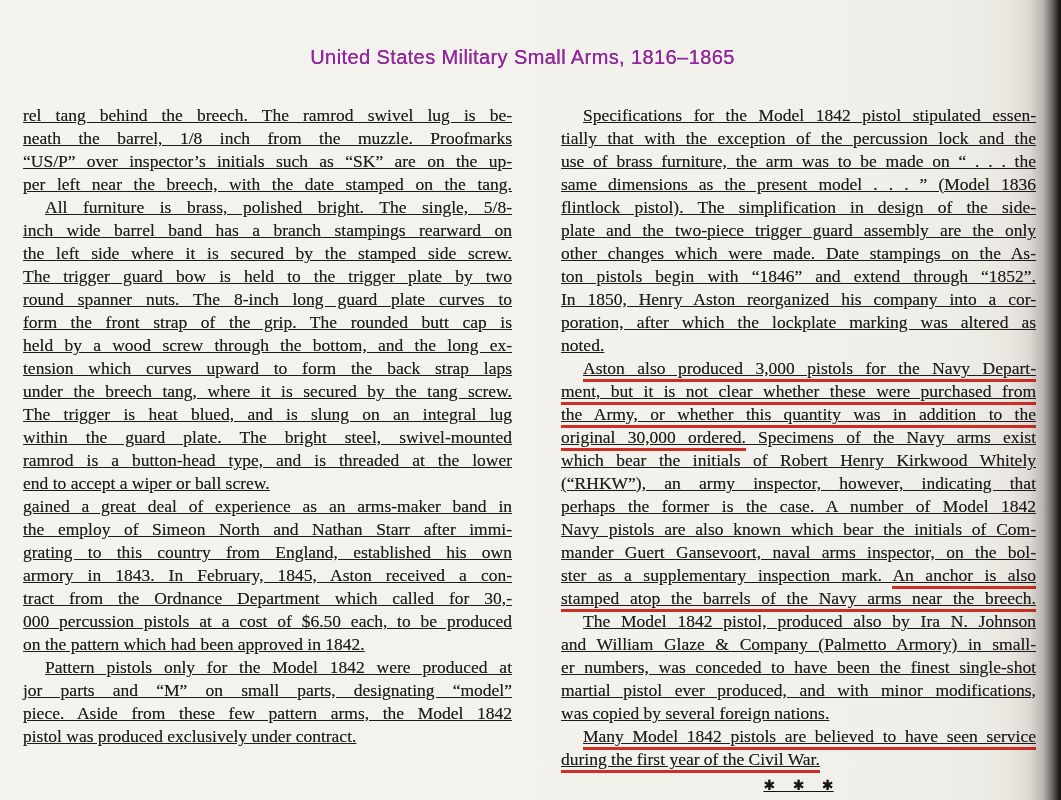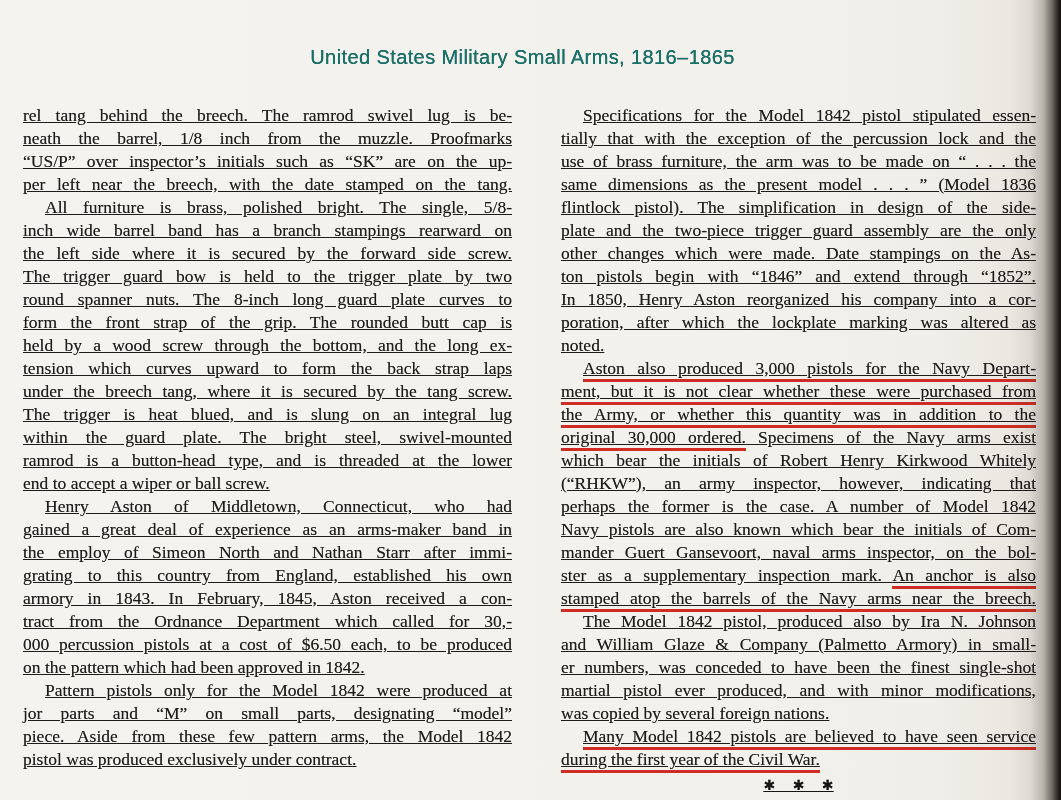--- a/index.html
+++ b/index.html
@@ -12,21 +12,21 @@
     position:absolute;inset:0;
     background:linear-gradient(90deg,#f4f3ef 0%,#f2f1ec 70%,#efeee8 88%,#eae8e1 95%,#e2e0d8 100%);
   }
   .edge-shadow{
     position:absolute;top:0;right:0;width:52px;height:800px;pointer-events:none;
     background:linear-gradient(90deg,rgba(25,22,18,0) 0%,rgba(25,22,18,0.05) 40%,rgba(25,22,18,0.22) 65%,rgba(20,17,13,0.55) 82%,rgba(16,13,10,0.92) 96%,#14110e 100%);
   }
   .header{
     position:absolute;top:46px;left:0;width:1045px;text-align:center;
     font-family:"Liberation Sans","DejaVu Sans",sans-serif;
-    font-size:20px;font-weight:normal;letter-spacing:0.4px;color:#0f766e;
+    font-size:20px;font-weight:normal;letter-spacing:0.4px;color:#a21caf;
     text-shadow:0 0 0.6px rgba(23,22,21,0.85);
   }
   .col{
     position:absolute;top:104px;
     font-size:17.5px;line-height:23px;color:#1d1c1a;
     text-shadow:0 0 0.5px rgba(29,28,26,0.55);
   }
   .col-left{left:23px;width:489px;}
   .col-right{left:561px;width:475px;}
   .line{
@@ -54,32 +54,31 @@
 
 <div class="header">United States Military Small Arms, 1816–1865</div>
 
 <div class="col col-left">
     <div class="line"><span>rel tang behind the breech. The ramrod swivel lug is be-</span></div>
     <div class="line"><span>neath the barrel, 1/8 inch from the muzzle. Proofmarks</span></div>
     <div class="line"><span>“US/P” over inspector’s initials such as “SK” are on the up-</span></div>
     <div class="line"><span>per left near the breech, with the date stamped on the tang.</span></div>
     <div class="line indent"><span>All furniture is brass, polished bright. The single, 5/8-</span></div>
     <div class="line"><span>inch wide barrel band has a branch stampings rearward on</span></div>
-    <div class="line"><span>the left side where it is secured by the forward side screw.</span></div>
+    <div class="line"><span>the left side where it is secured by the stamped side screw.</span></div>
     <div class="line"><span>The trigger guard bow is held to the trigger plate by two</span></div>
     <div class="line"><span>round spanner nuts. The 8-inch long guard plate curves to</span></div>
     <div class="line"><span>form the front strap of the grip. The rounded butt cap is</span></div>
     <div class="line"><span>held by a wood screw through the bottom, and the long ex-</span></div>
     <div class="line"><span>tension which curves upward to form the back strap laps</span></div>
     <div class="line"><span>under the breech tang, where it is secured by the tang screw.</span></div>
     <div class="line"><span>The trigger is heat blued, and is slung on an integral lug</span></div>
     <div class="line"><span>within the guard plate. The bright steel, swivel-mounted</span></div>
     <div class="line"><span>ramrod is a button-head type, and is threaded at the lower</span></div>
     <div class="line end"><span>end to accept a wiper or ball screw.</span></div>
-    <div class="line indent"><span>Henry Aston of Middletown, Connecticut, who had</span></div>
     <div class="line"><span>gained a great deal of experience as an arms-maker band in</span></div>
     <div class="line"><span>the employ of Simeon North and Nathan Starr after immi-</span></div>
     <div class="line"><span>grating to this country from England, established his own</span></div>
     <div class="line"><span>armory in 1843. In February, 1845, Aston received a con-</span></div>
     <div class="line"><span>tract from the Ordnance Department which called for 30,-</span></div>
     <div class="line"><span>000 percussion pistols at a cost of $6.50 each, to be produced</span></div>
     <div class="line end"><span>on the pattern which had been approved in 1842.</span></div>
     <div class="line indent"><span>Pattern pistols only for the Model 1842 were produced at</span></div>
     <div class="line"><span>jor parts and “M” on small parts, designating “model”</span></div>
     <div class="line"><span>piece. Aside from these few pattern arms, the Model 1842</span></div>

